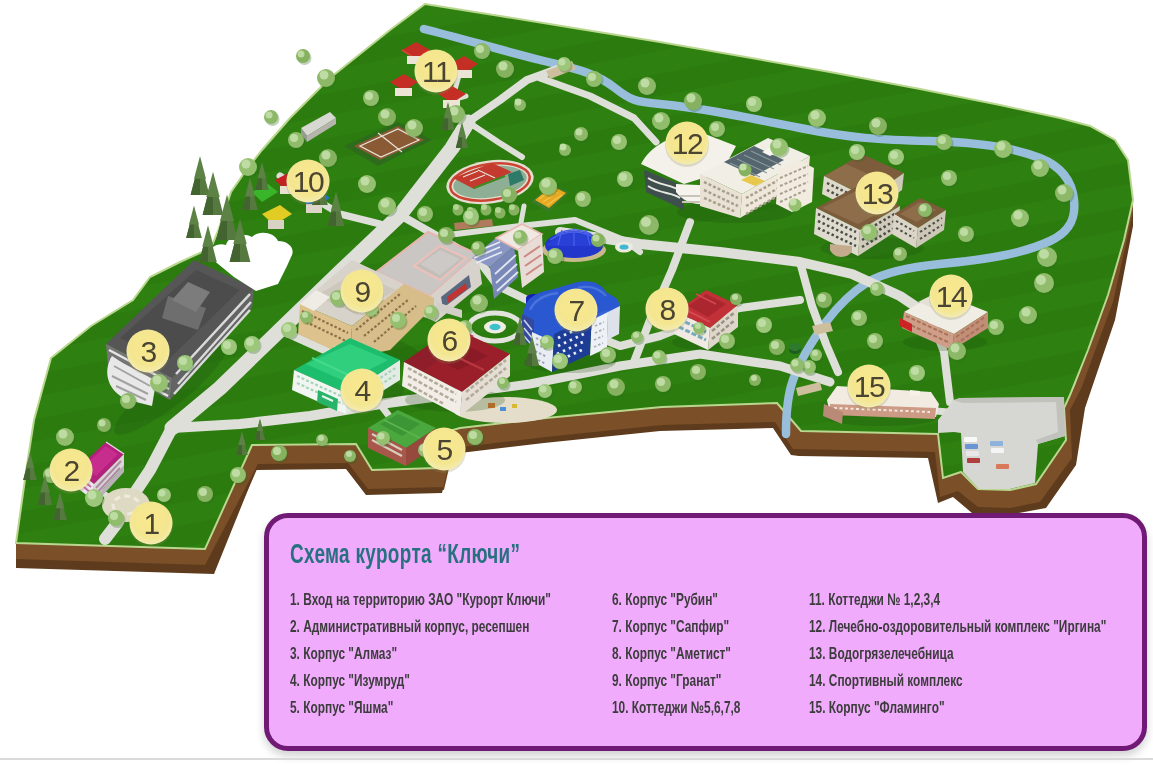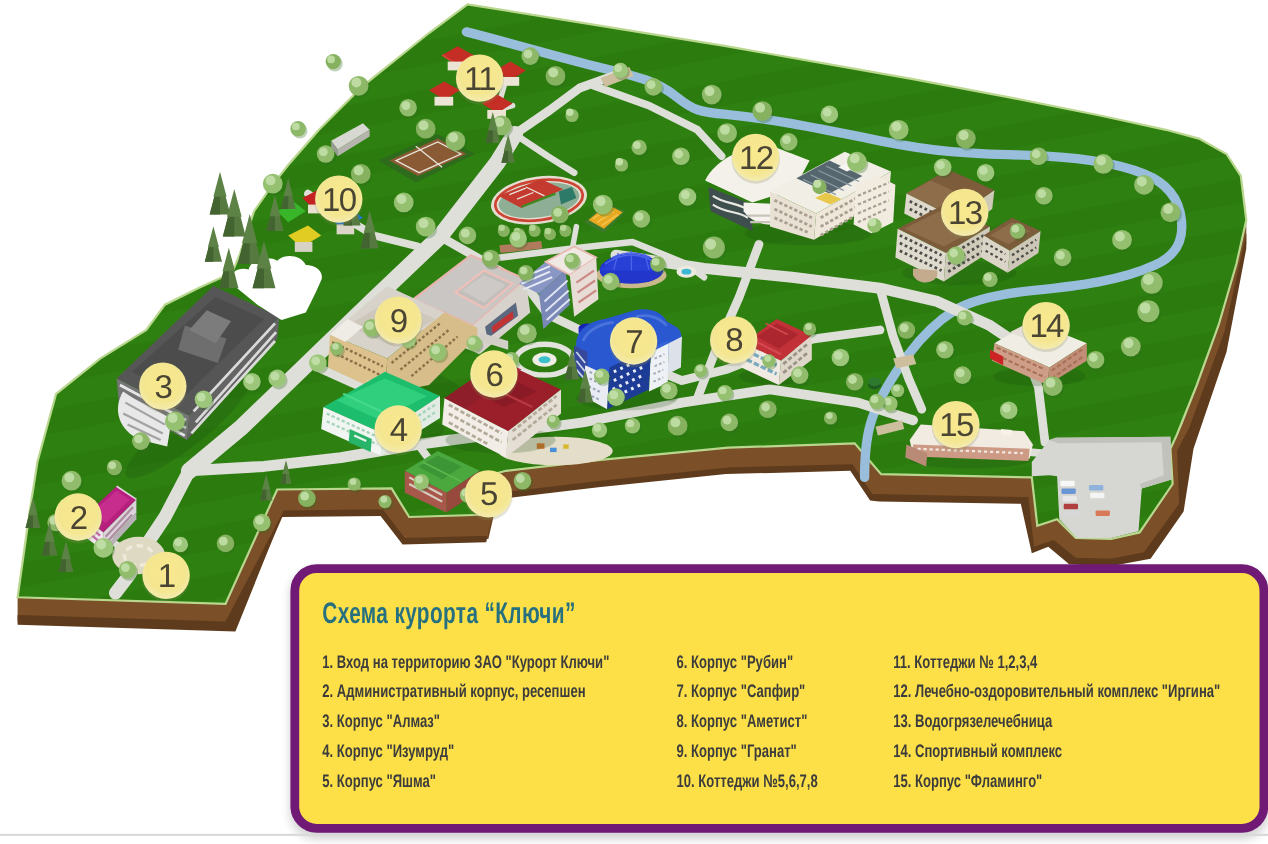--- a/index.html
+++ b/index.html
@@ -1,18 +1,18 @@
 <!DOCTYPE html>
 <html><head>
 <meta charset="utf-8">
 <style>
 html,body{margin:0;padding:0;background:#ffffff;}
 #stage{position:relative;width:1153px;height:767px;overflow:hidden;background:#ffffff;font-family:"Liberation Sans",sans-serif;}
 #map{position:absolute;left:0;top:0;}
-#legend{position:absolute;left:264px;top:513px;width:873px;height:228px;background:#fde047;border:8px solid #701a75;border-radius:24px;box-shadow:0 5px 9px rgba(0,0,0,0.18);}
+#legend{position:absolute;left:264px;top:513px;width:873px;height:228px;background:#f0abfc;border:5px solid #701a75;border-radius:24px;box-shadow:0 5px 9px rgba(0,0,0,0.18);}
 #legend h1{position:absolute;left:21px;top:21px;margin:0;font-size:27px;font-weight:bold;color:#27707f;transform:scaleX(0.70);transform-origin:left top;white-space:nowrap;letter-spacing:0.5px;}
 .col{position:absolute;top:68px;font-size:16.5px;font-weight:bold;color:#3c3c3c;line-height:27px;transform:scaleX(0.72);transform-origin:left top;white-space:nowrap;}
 #c1{left:21px;}
 #c2{left:343px;}
 #c3{left:540px;}
 #bottomline{position:absolute;left:0px;top:758px;width:1153px;height:2px;background:#dadada;}
 </style>
 </head>
 <body>
 <div id="stage">

